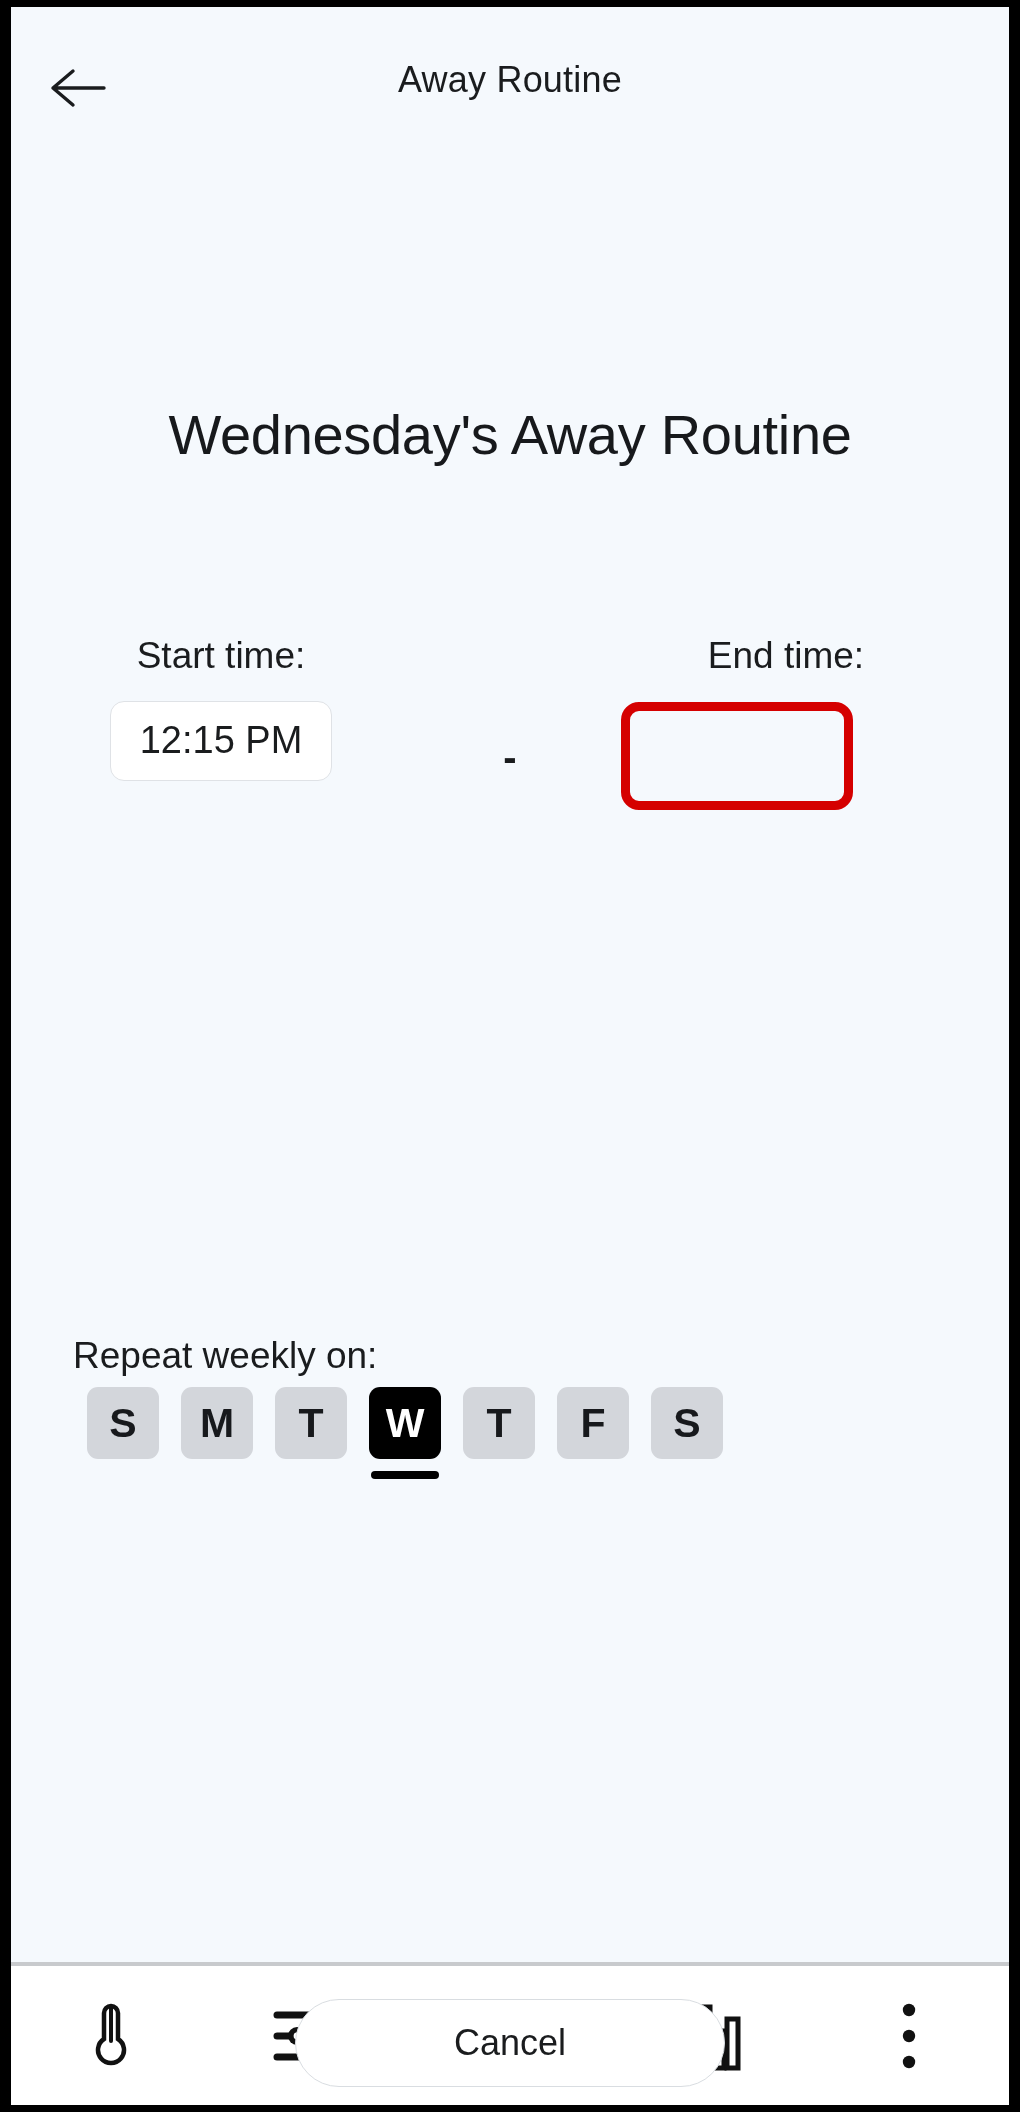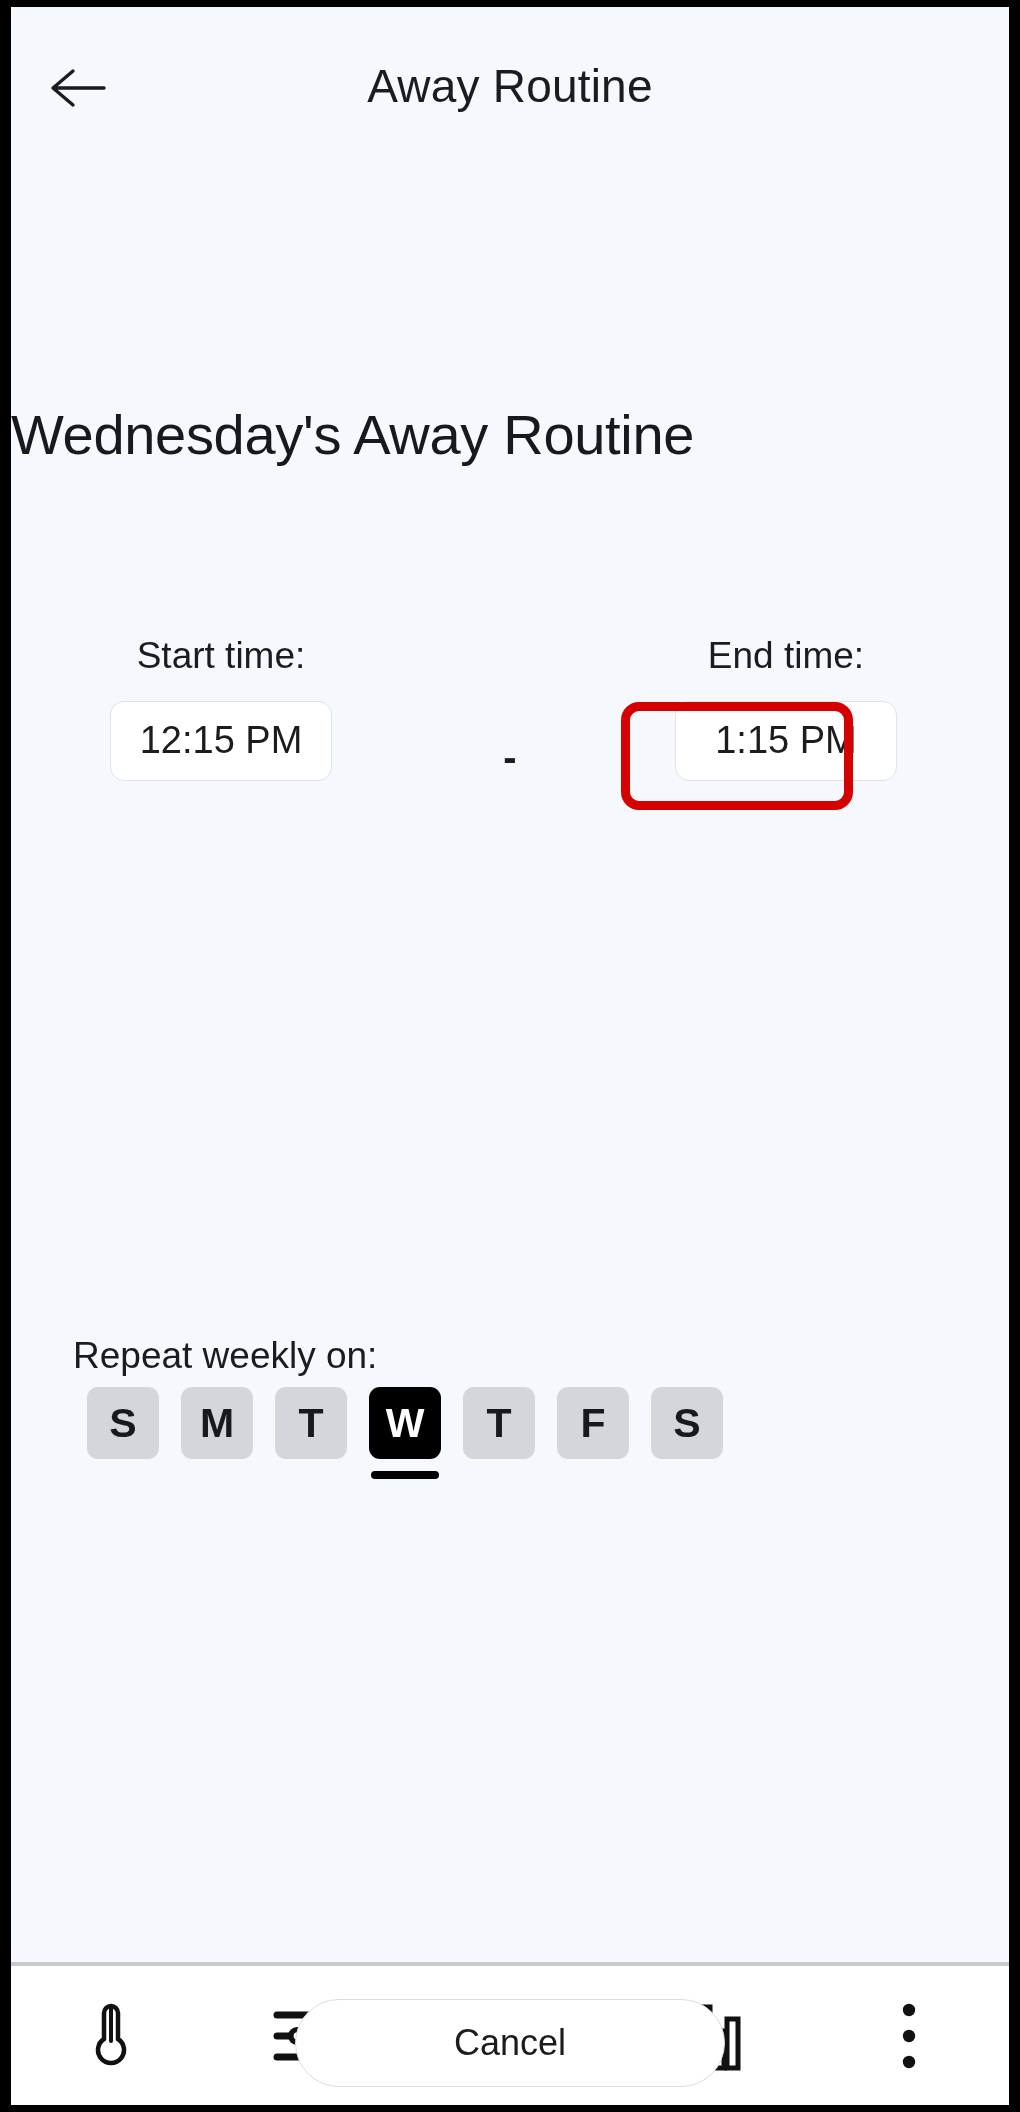--- a/index.html
+++ b/index.html
@@ -51,37 +51,38 @@
     align-items: center;
     justify-content: center;
     cursor: pointer;
   }
   .back-btn svg { display: block; }
   .appbar-title {
     position: absolute;
     left: 0; right: 0;
     top: 52px;
     text-align: center;
-    font-size: 46px;
+    font-size: 36px;
     color: #1a1c1e;
     font-weight: 400;
     letter-spacing: 0.2px;
   }
 
   
   .content {
     position: relative;
     flex: 1 1 auto;
     background: #f5f9fd;
   }
 
   .routine-heading {
     position: absolute;
     left: 0; right: 0;
     top: 255px;
+    text-align: center;
     font-size: 56px;
     font-weight: 400;
     color: #17191c;
     letter-spacing: -0.3px;
   }
 
   
   .time-row {
     position: absolute;
     left: 0; right: 0;
@@ -259,21 +260,20 @@
 
         <div class="time-group start">
           <div class="time-label">Start time:</div>
           <div class="time-chip">12:15 PM</div>
         </div>
 
         <div class="time-dash">-</div>
 
         <div class="time-group end">
           <div class="time-label">End time:</div>
-          <div class="time-chip">1:15 PM</div>
         </div>
 
         <div class="highlight-box"></div>
       </div>
 
       <div class="repeat-label">Repeat weekly on:</div>
 
       <div class="days-row">
         <div class="day-chip-wrap">
           <div class="day-chip">S</div>

